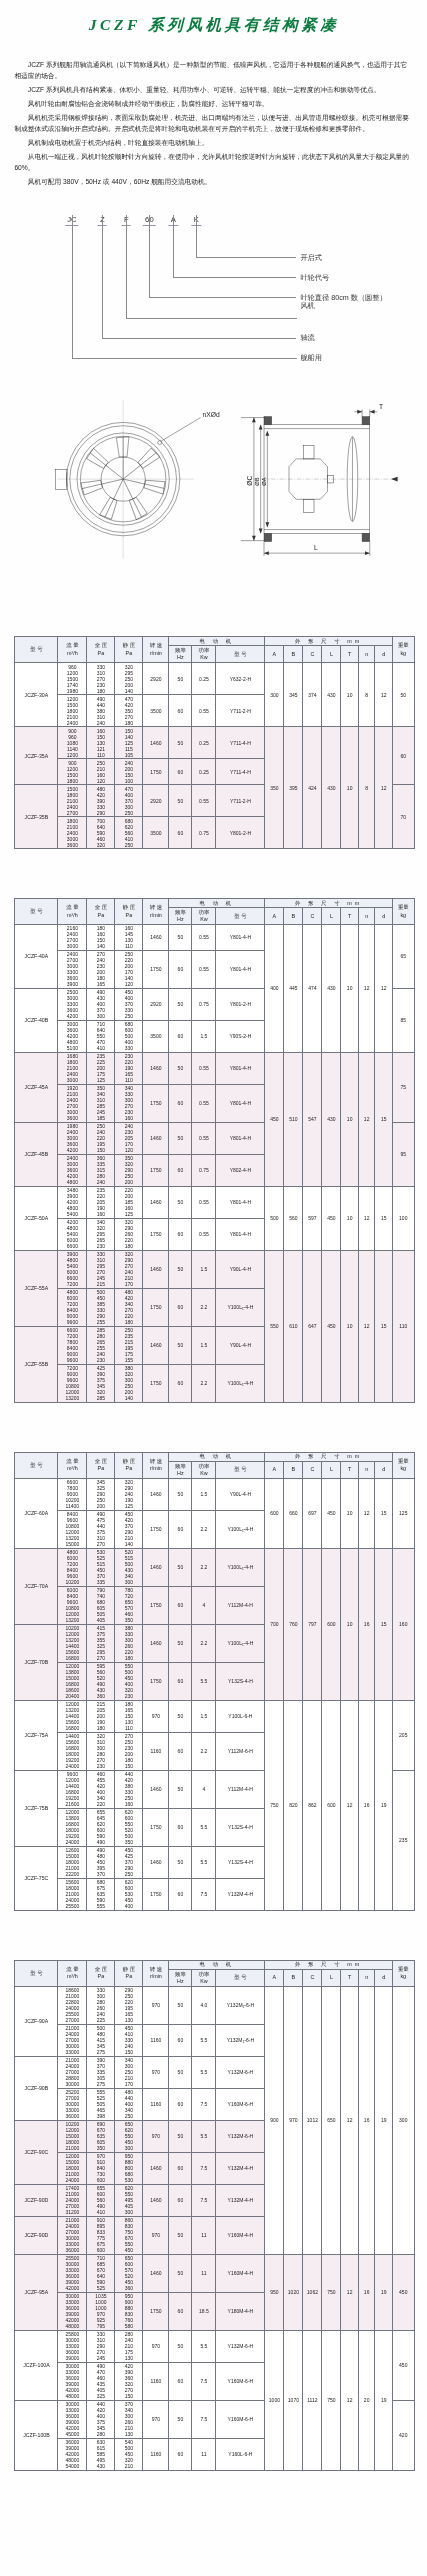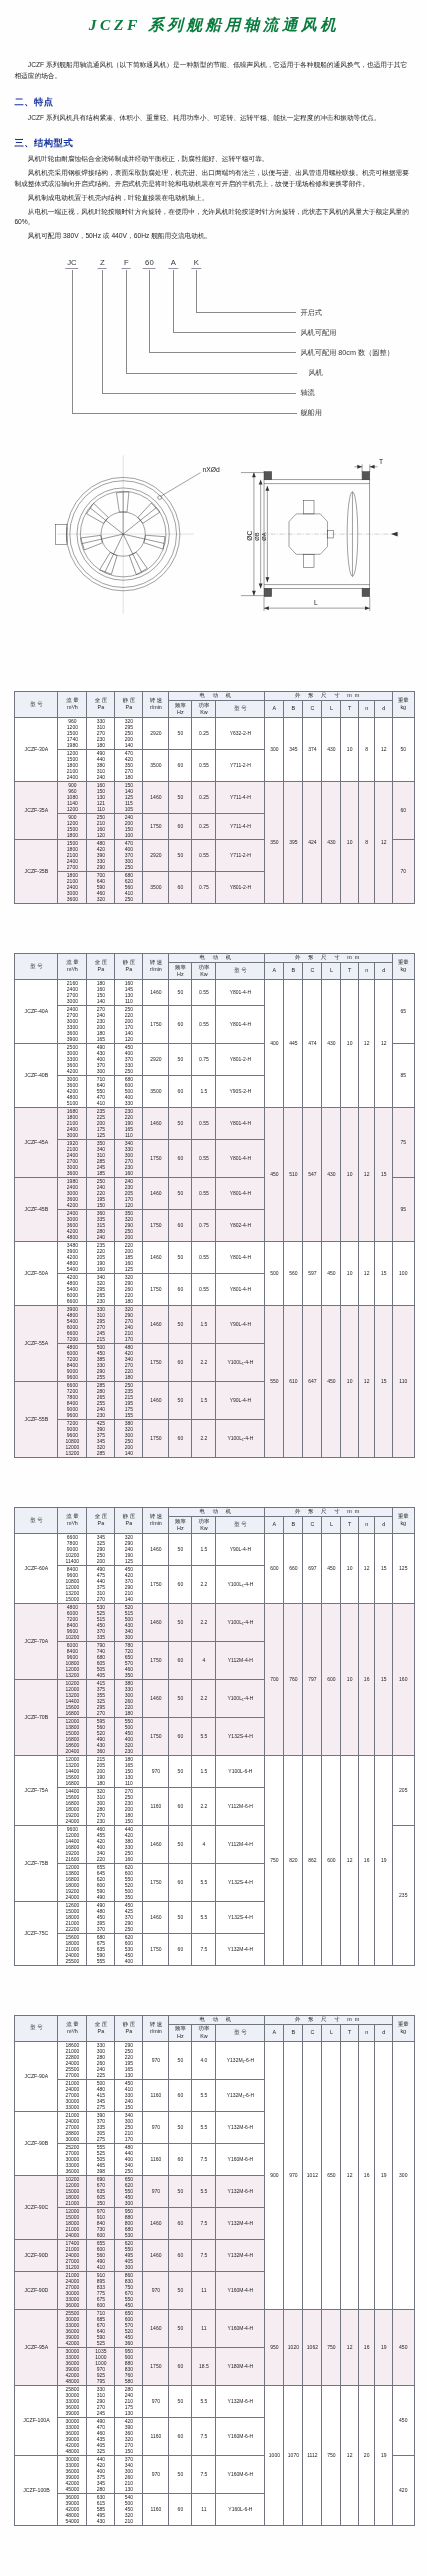--- a/index.html
+++ b/index.html
@@ -4,21 +4,21 @@
 <style>
   html,body{margin:0;padding:0;background:#e8e8e8;}
   .page{width:428px;min-height:3190px;margin:0 auto;background:#fefefe;box-sizing:border-box;
         padding:13.4px 14.4px 20.6px 14.4px;font-family:"Liberation Sans",sans-serif;color:#1c1c1c;}
   .doc-title{text-align:center;font-family:"Liberation Serif",serif;font-style:italic;font-weight:bold;
         color:#0a7c3e;font-size:15.5px;letter-spacing:3.6px;margin:2.1px 0 24px 0;}
   .sec-head{color:#16339e;font-size:9.3px;font-weight:bold;margin:13.4px 0 4.1px 0;letter-spacing:0.5px;}
   .para{font-size:6.7px;line-height:1.62;text-indent:2em;margin:3.1px 0;color:#222;}
   
   .code-diagram{position:relative;height:173px;margin:15.5px 0 5.2px 40px;}
-  .code-part{position:absolute;top:0;transform:translateX(-50%);font-size:7.7px;color:#333;
+  .code-part{position:absolute;top:12px;transform:translateX(-50%);font-size:7.7px;color:#333;
         padding:0 2.1px 1px 2.1px;border-bottom:1px solid #9a8fa6;}
   .code-line{position:absolute;border-left:0.5px solid #8a8a8a;border-bottom:0.5px solid #8a8a8a;}
   .code-label{position:absolute;left:246px;font-size:7.2px;color:#333;white-space:nowrap;}
   
   .drawing{display:block;margin:4.1px auto 0 auto;}
   
   #tables table{border-collapse:collapse;table-layout:fixed;width:399px;margin:0 auto;
         font-size:5px;color:#222;border:1px solid #16181c;background:#fff;}
   #tables table + table{margin-top:49px;}
   #tables th,#tables td{border:0.5px solid #707580;text-align:center;vertical-align:middle;padding:0.5px 0;}
@@ -27,28 +27,26 @@
   #tables td.model-cell{font-size:5.2px;}
   #tables .nl{line-height:6px;height:6px;}
   #tables tr.pink td{background:#f6edf3;}
   .tables-wrap{margin-top:54px;}
 </style>
 </head>
 <body>
 
 <div class="page">
 
-  <h1 class="doc-title">JCZF 系列舰船用轴流通风机</h1>
+  <h1 class="doc-title">JCZF 系列风机具有结构紧凑</h1>
 
   <p class="para">JCZF 系列舰船用轴流通风机（以下简称通风机）是一种新型的节能、低噪声风机，它适用于各种舰船的通风换气，也适用于其它相适应的场合。</p>
 
-  <div class="sec-head">二、特点</div>
   <p class="para">JCZF 系列风机具有结构紧凑、体积小、重量轻、耗用功率小、可逆转、运转平稳、能抗一定程度的冲击和振动等优点。</p>
 
-  <div class="sec-head">三、结构型式</div>
   <p class="para">风机叶轮由耐腐蚀铝合金浇铸制成并经动平衡校正，防腐性能好、运转平稳可靠。</p>
   <p class="para">风机机壳采用钢板焊接结构，表面采取防腐处理，机壳进、出口两端均有法兰，以便与进、出风管道用螺栓联接。机壳可根据需要制成整体式或沿轴向开启式结构。开启式机壳是将叶轮和电动机装在可开启的半机壳上，故便于现场检修和更换零部件。</p>
   <p class="para">风机制成电动机置于机壳内结构，叶轮直接装在电动机轴上。</p>
   <p class="para">从电机一端正视，风机叶轮按顺时针方向旋转，在使用中，允许风机叶轮按逆时针方向旋转，此状态下风机的风量大于额定风量的 60%。</p>
   <p class="para">风机可配用 380V，50Hz 或 440V，60Hz 舰船用交流电动机。</p>
 
 
   <div class="code-diagram">
       <div class="code-part" style="left: 17.5px;">JC</div>
       <div class="code-line" style="left: 17.5px; top: 12.4px; width: 224px; height: 143px;"></div>
@@ -56,23 +54,23 @@
       <div class="code-line" style="left: 48px; top: 12.4px; width: 193px; height: 123px;"></div>
       <div class="code-part" style="left: 72px;">F</div>
       <div class="code-line" style="left: 72px; top: 12.4px; width: 170px; height: 103px;"></div>
       <div class="code-part" style="left: 95px;">60</div>
       <div class="code-line" style="left: 95px; top: 12.4px; width: 146px; height: 82px;"></div>
       <div class="code-part" style="left: 119px;">A</div>
       <div class="code-line" style="left: 119px; top: 12.4px; width: 122px; height: 62px;"></div>
       <div class="code-part" style="left: 142px;">K</div>
       <div class="code-line" style="left: 142px; top: 12.4px; width: 99px; height: 42px;"></div>
       <div class="code-label" style="top: 50px;">开启式</div>
-      <div class="code-label" style="top: 70px;">风机可配用</div>
-      <div class="code-label" style="top: 90px;">风机可配用 80cm 数（圆整）</div>
-      <div class="code-label" style="top: 110px; margin-left: 8px;">风机</div>
+      <div class="code-label" style="top: 70px;">叶轮代号</div>
+      <div class="code-label" style="top: 90px;">叶轮直径 80cm 数（圆整）</div>
+      <div class="code-label" style="top: 98px;">风机</div>
       <div class="code-label" style="top: 130px;">轴流</div>
       <div class="code-label" style="top: 150px;">舰船用</div>
     </div>
 
   <svg class="drawing" width="399" height="201" viewBox="0 0 830 390">
     <g stroke="#3a3a3a" stroke-width="1" fill="none">
 
       <line x1="225" y1="26" x2="225" y2="356" stroke="#999" stroke-width="0.6"></line>
       <line x1="88" y1="190" x2="372" y2="190" stroke="#999" stroke-width="0.6"></line>
 

